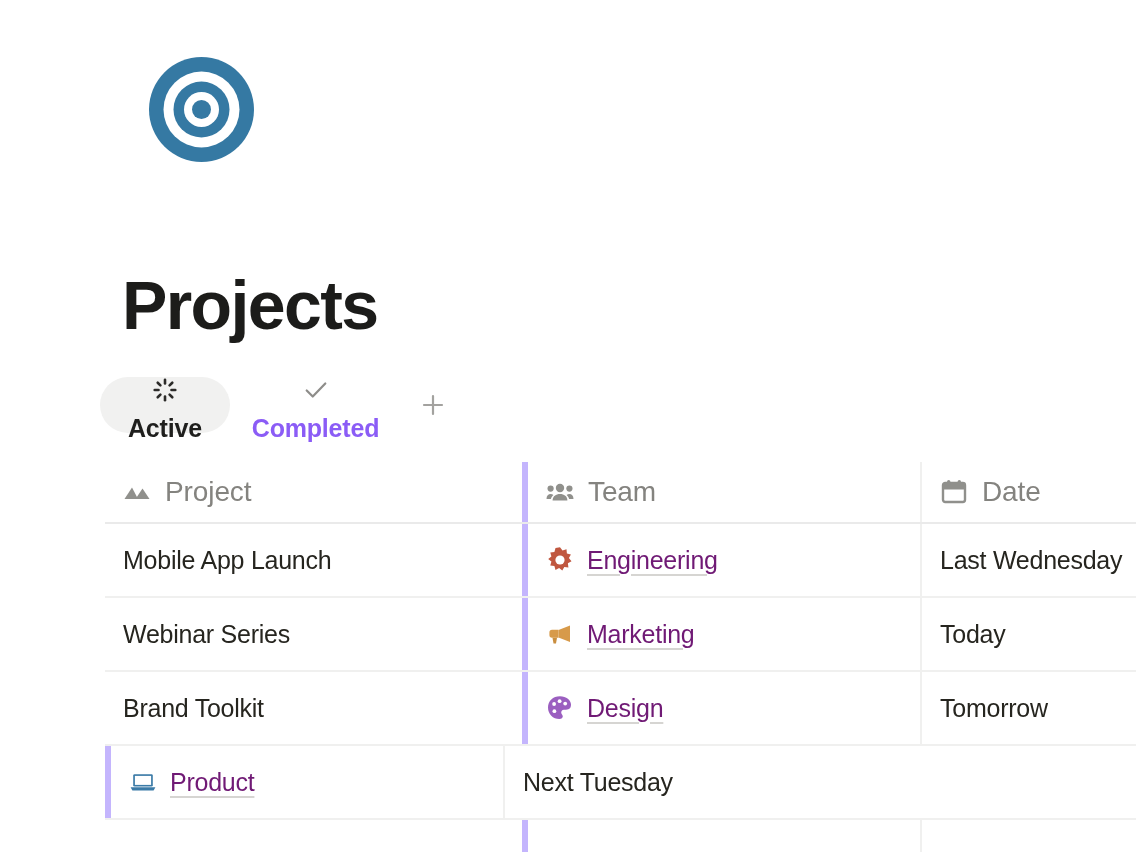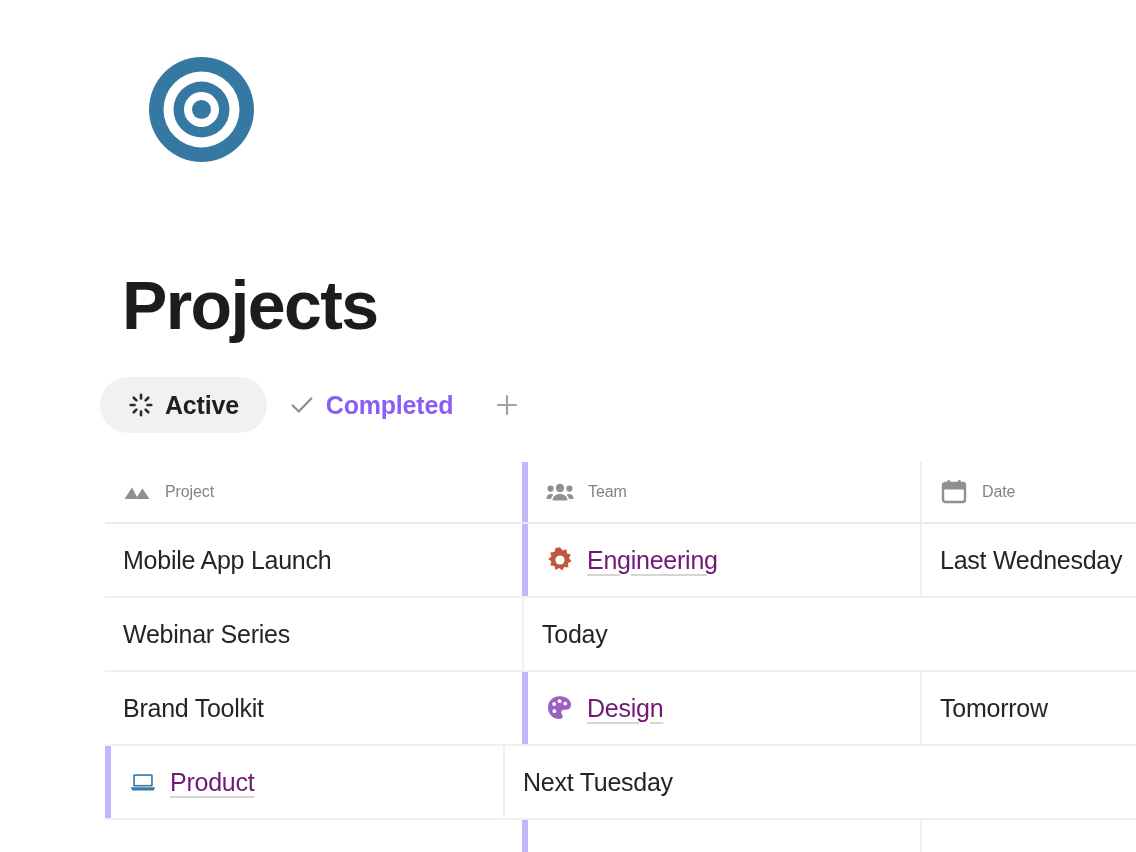--- a/index.html
+++ b/index.html
@@ -63,20 +63,21 @@
     gap: 11px;
     height: 56px;
     padding: 0 28px;
     border-radius: 28px;
     font-size: 25px;
     font-weight: 600;
     letter-spacing: -0.2px;
     white-space: nowrap;
     cursor: pointer;
     user-select: none;
+    flex-direction: column;
   }
   .tab.is-active {
     background: #f1f1f0;
     color: #1f1f1d;
   }
   .tab.is-inactive {
     color: #8b5cf6;
     font-weight: 600;
     padding-left: 22px;
     padding-right: 22px;
@@ -131,21 +132,21 @@
     padding-right: 14px;
     overflow: hidden;
     white-space: nowrap;
   }
   .col-project { width: 417px; flex: none; }
   .col-team    { width: 398px; flex: none; border-left: 6px solid #c4b5fd; }
   .col-date    { width: 285px; flex: none; border-left: 2px solid #f0f0ef; }
 
   .header-row .cell {
     color: #84837f;
-    font-size: 16px;
+    font-size: 28px;
     font-weight: 400;
     letter-spacing: -0.1px;
     gap: 14px;
     cursor: pointer;
   }
   .header-icon {
     display: inline-flex;
     align-items: center;
     justify-content: center;
     width: 28px;
@@ -303,20 +304,32 @@
       </div>
       <div class="cell col-date">
         <span class="date-text">Last Wednesday</span>
       </div>
     </div>
 
     <div class="trow body-row">
       <div class="cell col-project">
         <span class="project-name">Webinar Series</span>
       </div>
+      <div class="cell col-team">
+        <span class="team-chip">
+          <span class="team-emoji">
+            <svg width="28" height="28" viewBox="0 0 28 28" xmlns="http://www.w3.org/2000/svg" aria-hidden="true">
+              <path d="M24 5.5 L24 22 L12.5 17.5 L12.5 10 Z" fill="#d79a4a"></path>
+              <path d="M12.5 9.8 L12.5 17.7 L6 17.7 a2.6 2.6 0 0 1 -2.6-2.6 L3.4 12.4 A2.6 2.6 0 0 1 6 9.8 Z" fill="#d79a4a"></path>
+              <path d="M6.5 17.7 L11 17.7 L10 23.5 L7.5 23.5 Z" fill="#c98e3f"></path>
+            </svg>
+          </span>
+          <span class="team-link">Marketing</span>
+        </span>
+      </div>
       <div class="cell col-date">
         <span class="date-text">Today</span>
       </div>
     </div>
 
     <div class="trow body-row">
       <div class="cell col-project">
         <span class="project-name">Brand Toolkit</span>
       </div>
       <div class="cell col-team">

